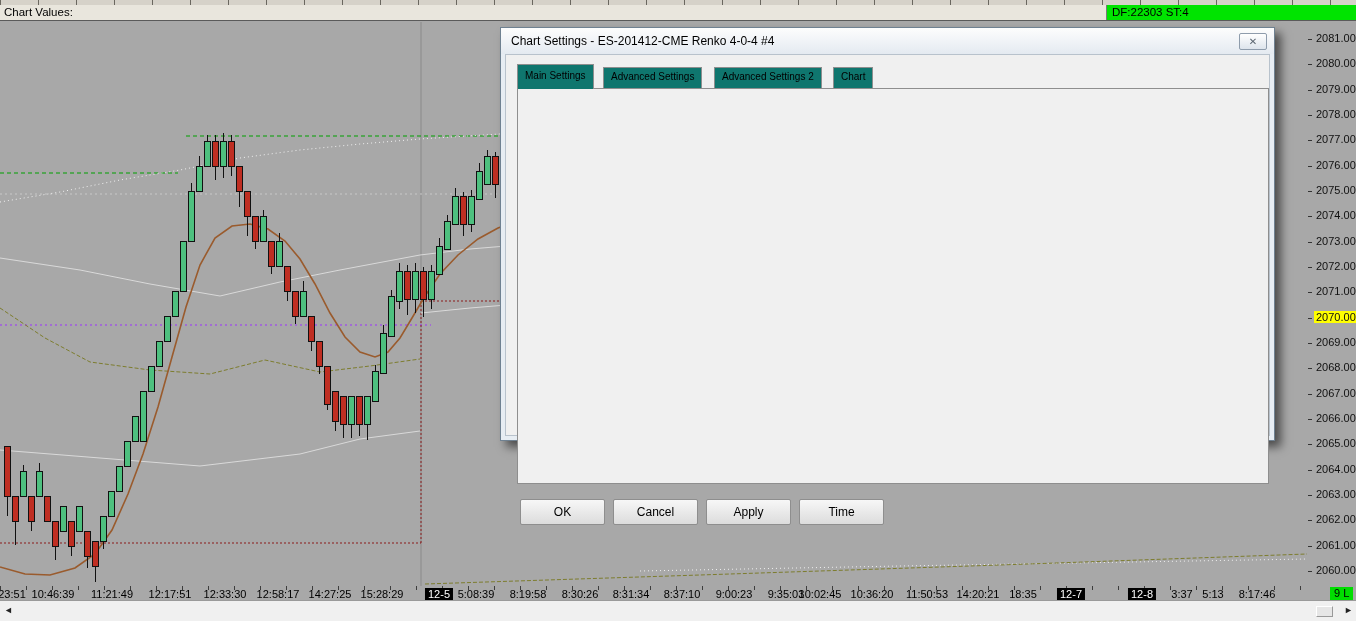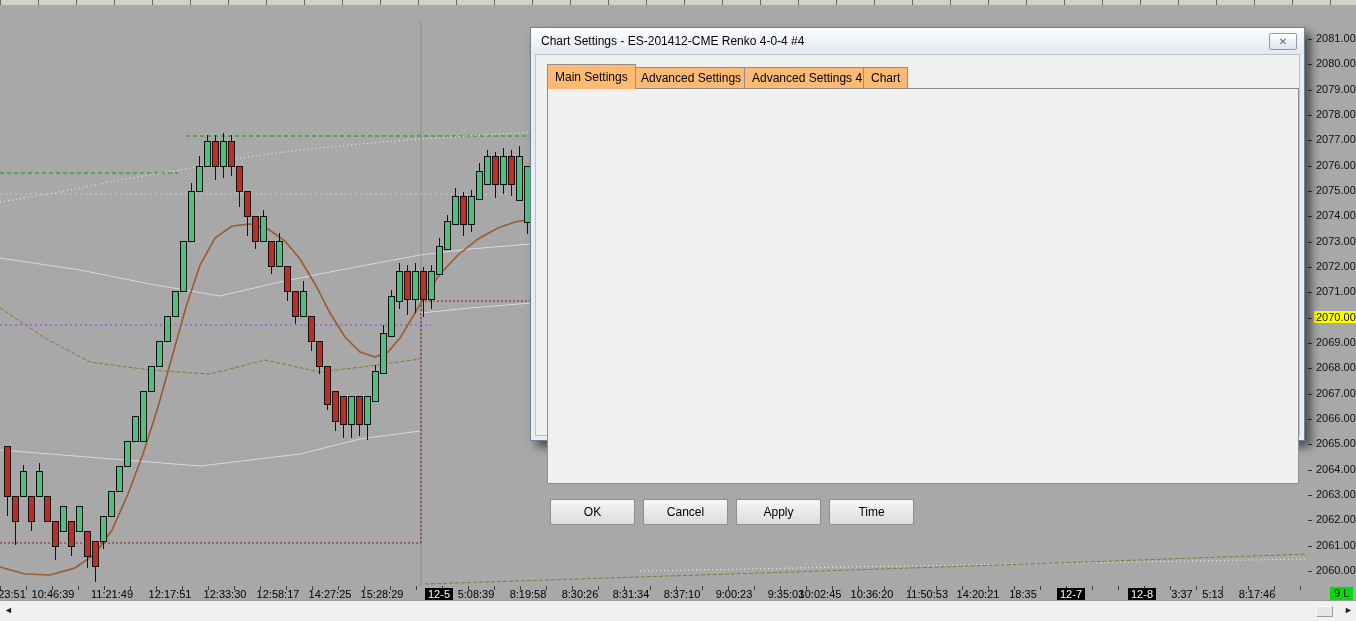--- a/index.html
+++ b/index.html
@@ -33,31 +33,31 @@
   .tl.hl2{background:#000;color:#fff;padding:0 3px;}
   #axis-badge{position:absolute;left:1330px;top:1px;background:#00dd00;color:#000;padding:0 4px;height:13px;}
 
   
   #h-scroll{position:absolute;left:0;top:600px;width:100%;height:21px;background:#f0f0f0;border-top:1px solid #9a9a9a;}
   .sarrow{position:absolute;font-size:9px;color:#222;top:4px;}
   #h-thumb{position:absolute;left:1316px;top:5px;width:17px;height:11px;background:#e6e6e6;
     border:1px solid #999;border-top-color:#fff;border-left-color:#fff;}
 
   
-  #dlg{position:absolute;left:530px;top:27px;width:775px;height:414px;background:#e7edf3;
+  #dlg{position:absolute;left:500px;top:27px;width:775px;height:414px;background:#e7edf3;
     border:1px solid #6f8191;box-shadow:6px 6px 9px rgba(0,0,0,.55);}
   #dlg-title{position:absolute;left:0;top:0;right:0;height:26px;
     background:linear-gradient(#fdfdfd,#e4eaf1);}
   #dlg-title span{position:absolute;left:10px;top:6px;font-size:12px;color:#000;white-space:nowrap;}
   #dlg-close{position:absolute;right:7px;top:5px;width:28px;height:17px;border:1px solid #8e9cac;border-radius:2px;
     background:linear-gradient(#fff,#dde4ec);color:#5a6570;font-size:10px;text-align:center;line-height:15px;cursor:default;}
   #client{position:absolute;left:4px;top:26px;right:4px;bottom:4px;background:#f0f0f0;border:1px solid #b8c2cc;}
 
-  .tab{position:absolute;top:12px;height:21px;background:#fdba74;border:1px solid #8e8e8e;border-bottom:none;
-    font-size:12px;padding:3px 7px 0 7px;z-index:2;white-space:nowrap;}
+  .tab{position:absolute;top:12px;height:21px;background:#0f766e;border:1px solid #8e8e8e;border-bottom:none;
+    font-size:10px;padding:3px 7px 0 7px;z-index:2;white-space:nowrap;}
   .tab.active{top:9px;height:25px;z-index:4;padding-top:5px;}
   #pane{position:absolute;left:11px;top:33px;width:752px;height:396px;border:1px solid #8e8e8e;background:#f0f0f0;z-index:1;}
 
   .lab{position:absolute;font-size:12px;color:#000;white-space:nowrap;}
   .lab.r{text-align:right;}
   .lab.dis{color:#9a9a9a;}
   .txt{position:absolute;height:20px;border:1px solid #828f9b;background:#fff;font-size:12px;padding:0 3px;color:#000;}
   .txt.flat{background:#f0f0f0;border:1px solid #a8a8a8;}
   .txt.dis{background:#f2f2f2;border:1px solid #bdbdbd;color:#9a9a9a;}
   .grp{position:absolute;border:1px solid #b5b5b5;border-radius:2px;}
@@ -98,20 +98,26 @@
   #lb-thumb{position:absolute;left:1px;right:1px;top:38px;height:20px;background:#d6d6d6;border:1px solid #aaa;
     font-size:8px;color:#777;text-align:center;line-height:18px;}
 </style>
 </head>
 <body>
 
 <div id="screen">
 
   <div id="top-ticks"></div>
 
+  <div id="values-bar">
+    <span class="vlabel">Chart Values:</span>
+    <div id="status-seg">
+      <span>DF:22303  ST:4</span>
+    </div>
+  </div>
 
   <div id="chart">
     <svg id="chart-svg" width="1356" height="564">
         <polyline points="421,0 421,564" fill="none" stroke="#8a8a8a" stroke-width="1"></polyline>
         <polyline points="0,172 531,172" fill="none" stroke="#c8c8c8" stroke-width="1" stroke-dasharray="2 3"></polyline>
         <polyline points="0,151 178,151" fill="none" stroke="#00a000" stroke-width="1" stroke-dasharray="4 3"></polyline>
         <polyline points="186,114 531,114" fill="none" stroke="#00a000" stroke-width="1" stroke-dasharray="4 3"></polyline>
         <polyline points="0,303 431,303" fill="none" stroke="#9b30ff" stroke-width="1" stroke-dasharray="2 3"></polyline>
         <polyline points="0,521 421,521" fill="none" stroke="#8b1a1a" stroke-width="1" stroke-dasharray="2 2"></polyline>
         <polyline points="421,521 421,279" fill="none" stroke="#8b1a1a" stroke-width="1" stroke-dasharray="2 2"></polyline>
@@ -346,21 +352,21 @@
   <div id="dlg">
     <div id="dlg-title">
       <span>Chart Settings - ES-201412-CME  Renko 4-0-4  #4</span>
     </div>
     <div id="dlg-close">✕</div>
 
     <div id="client">
 
       <div class="tab active" style="left:11px;">Main Settings</div>
       <div class="tab" style="left:97px;">Advanced Settings</div>
-      <div class="tab" style="left:208px;">Advanced Settings 4</div>
+      <div class="tab" style="left:208px;">Advanced Settings 2</div>
       <div class="tab" style="left:327px;">Chart</div>
       <div id="pane"></div>
 
       <div class="lab" style="left:29px;top:49px;">Date Range In File (yyyy-mm-dd):</div>
       <div class="txt flat" style="left:46px;top:64px;width:247px;line-height:18px;">2014-07-01 to 2014-12-08</div>
 
       <div class="grp" style="left:24px;top:100px;width:270px;height:64px;">
         <span class="glab" style="padding-left:20px;">
           <span class="rb on" style="left:2px;top:1px;"></span>
           <span>Use Number Of Days To Load</span>

